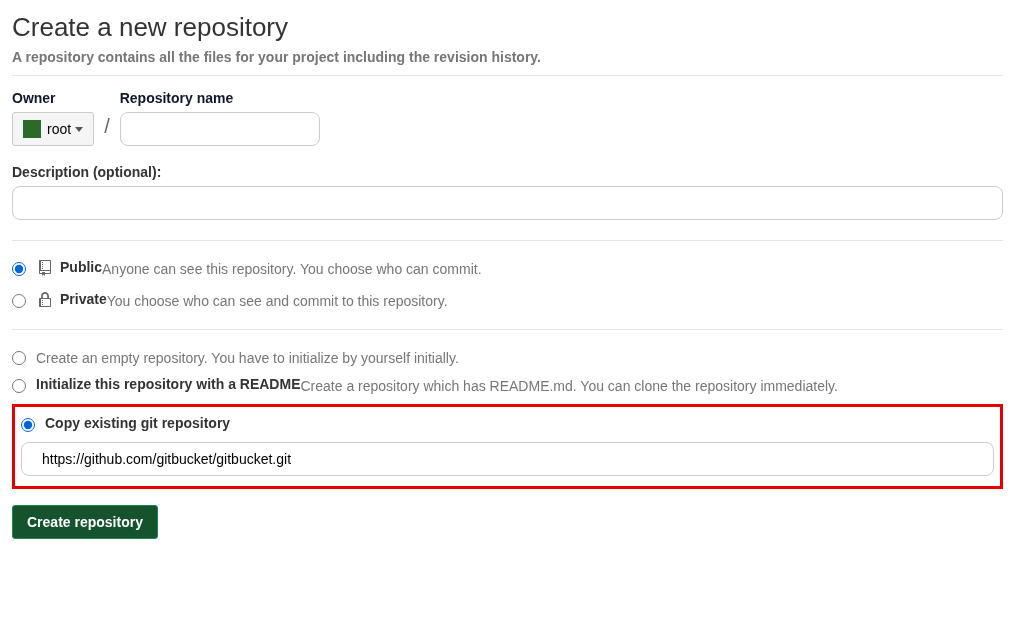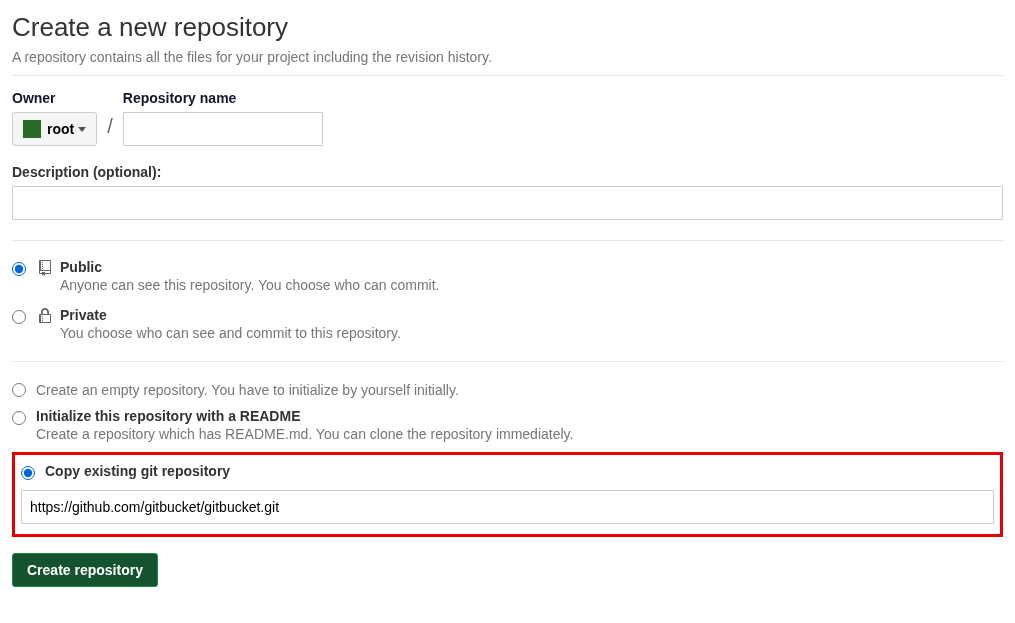--- a/index.html
+++ b/index.html
@@ -1,35 +1,35 @@
 <!DOCTYPE html>
 <html><head>
 <meta charset="utf-8">
 <style>
 * { box-sizing: border-box; margin: 0; padding: 0; }
 body { font-family: -apple-system, BlinkMacSystemFont, "Segoe UI", Helvetica, Arial, sans-serif; color: #333; padding: 12px; width: 1015px; }
 h1 { font-size: 26px; font-weight: 400; margin-bottom: 6px; color: #333; }
-.subtitle { color: #767676; font-size: 14px; margin-bottom: 10px; }
+.subtitle { color: #767676; font-size: 14px; margin-bottom: 10px; font-weight: bold; }
 hr { border: none; border-top: 1px solid #e5e5e5; margin: 0; }
 .row1 { display: flex; align-items: flex-start; margin-top: 14px; }
 .field-group { display: flex; flex-direction: column; }
 .field-label { font-weight: 700; font-size: 14px; margin-bottom: 6px; color: #0f172a; }
-.owner-btn { display: inline-flex; align-items: center; background: #f5f5f5; border: 1px solid #ccc; border-radius: 3px; padding: 5px 10px; font-size: 14px; font-weight: 700; cursor: pointer; height: 34px; }
+.owner-btn { display: inline-flex; align-items: center; background: #f5f5f5; border: 1px solid #ccc; border-radius: 3px; padding: 5px 10px; font-size: 14px; font-weight: 400; cursor: pointer; height: 34px; }
 .owner-avatar { width: 18px; height: 18px; margin-right: 6px; background: #2a6b2a; display: inline-block; }
 .caret { display: inline-block; margin-left: 4px; width: 0; height: 0; border-left: 4px solid transparent; border-right: 4px solid transparent; border-top: 5px solid #555; }
 .slash { font-size: 20px; color: #666; margin: 0 10px; align-self: flex-end; padding-bottom: 8px; }
-.text-input { border: 1px solid #ccc; border-radius: 1px; padding: 6px 8px; font-size: 14px; height: 34px; }
+.text-input { border: 1px solid #ccc; border-radius: 8px; padding: 6px 20px; font-size: 14px; height: 34px; }
 .repo-name-input { width: 200px; }
 .desc-label { font-weight: 700; font-size: 14px; margin-top: 18px; margin-bottom: 6px; }
 .desc-input { width: 100%; }
 .hr-gap { margin-top: 20px; margin-bottom: 18px; }
 .radio-row { display: flex; align-items: flex-start; margin-bottom: 14px; }
 .radio-input { margin-top: 3px; margin-right: 10px; accent-color: #0366d6; width: 14px; height: 14px; }
 .radio-icon { width: 18px; display: inline-flex; justify-content: center; margin-right: 6px; color: #666; margin-top: 1px; }
-.radio-body { display: flex; flex-direction: column; justify-content: center; }
+.radio-body { display: flex; flex-direction: row; justify-content: center; }
 .radio-title { font-weight: 700; font-size: 14px; color: #333; }
 .radio-desc { font-size: 14px; color: #767676; margin-top: 2px; }
 .init-row { display: flex; align-items: flex-start; margin-bottom: 10px; }
 .highlight-box { border: 3px solid #e60000; padding: 8px 6px 10px 6px; }
 .url-input { width: 100%; margin-top: 10px; }
 .submit-btn { background: #14532d; color: #fff; border: 1px solid #1c8a47; border-radius: 3px; padding: 8px 14px; font-size: 14px; font-weight: 600; cursor: pointer; margin-top: 16px; }
 svg { display: block; }
 </style>
 </head>
 <body>

